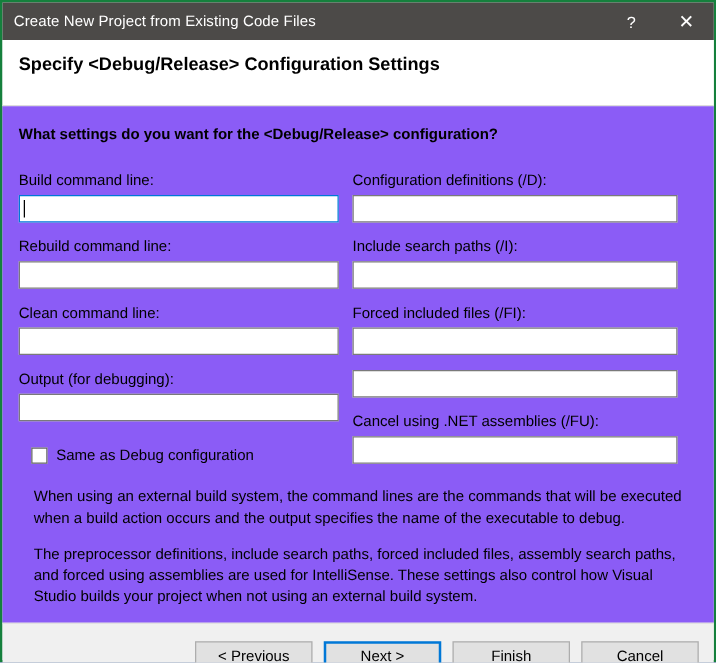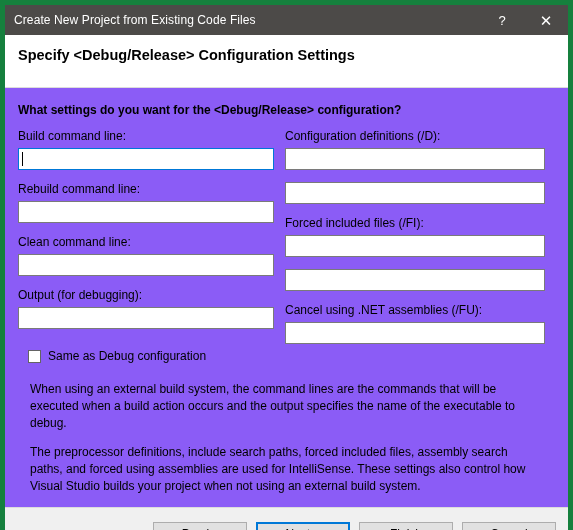--- a/index.html
+++ b/index.html
@@ -13,21 +13,21 @@
     font-size: 12px;
     color: #000000;
     background: #f0f0f0;
     overflow: hidden;
   }
   .dialog {
     width: 573px;
     height: 530px;
     position: relative;
     box-sizing: border-box;
-    border: 5px solid #15803d;
+    border: 2px solid #15803d;
     background: #f0f0f0;
     display: flex;
     flex-direction: column;
   }
 
   
   .titlebar {
     height: 30px;
     background: #4c4a48;
     display: flex;
@@ -89,21 +89,21 @@
     font-weight: bold;
     font-size: 12px;
     margin-top: 14px;
     margin-bottom: 0;
     line-height: 16px;
     white-space: nowrap;
   }
 
   .columns {
     display: flex;
-    margin-top: 11px;
+    margin-top: 22px;
   }
   .col-left { width: 256px; flex: 0 0 auto; }
   .col-gap  { width: 11px; flex: 0 0 auto; }
   .col-right { width: 260px; flex: 0 0 auto; }
 
   .field { margin-bottom: 0; }
   .field + .field { margin-top: 12px; }
   .field-label {
     font-size: 12px;
     line-height: 15px;
@@ -249,20 +249,21 @@
       <div class="col-gap"></div>
 
       <div class="col-right">
 
         <div class="field">
           <div class="field-label">Configuration definitions (/D):</div>
           <div class="textbox"></div>
         </div>
 
         <div class="field">
+          <div class="field-label">Include search paths (/I):</div>
           <div class="textbox"></div>
         </div>
 
         <div class="field">
           <div class="field-label">Forced included files (/FI):</div>
           <div class="textbox"></div>
         </div>
 
         <div class="field">
           <div class="textbox"></div>

